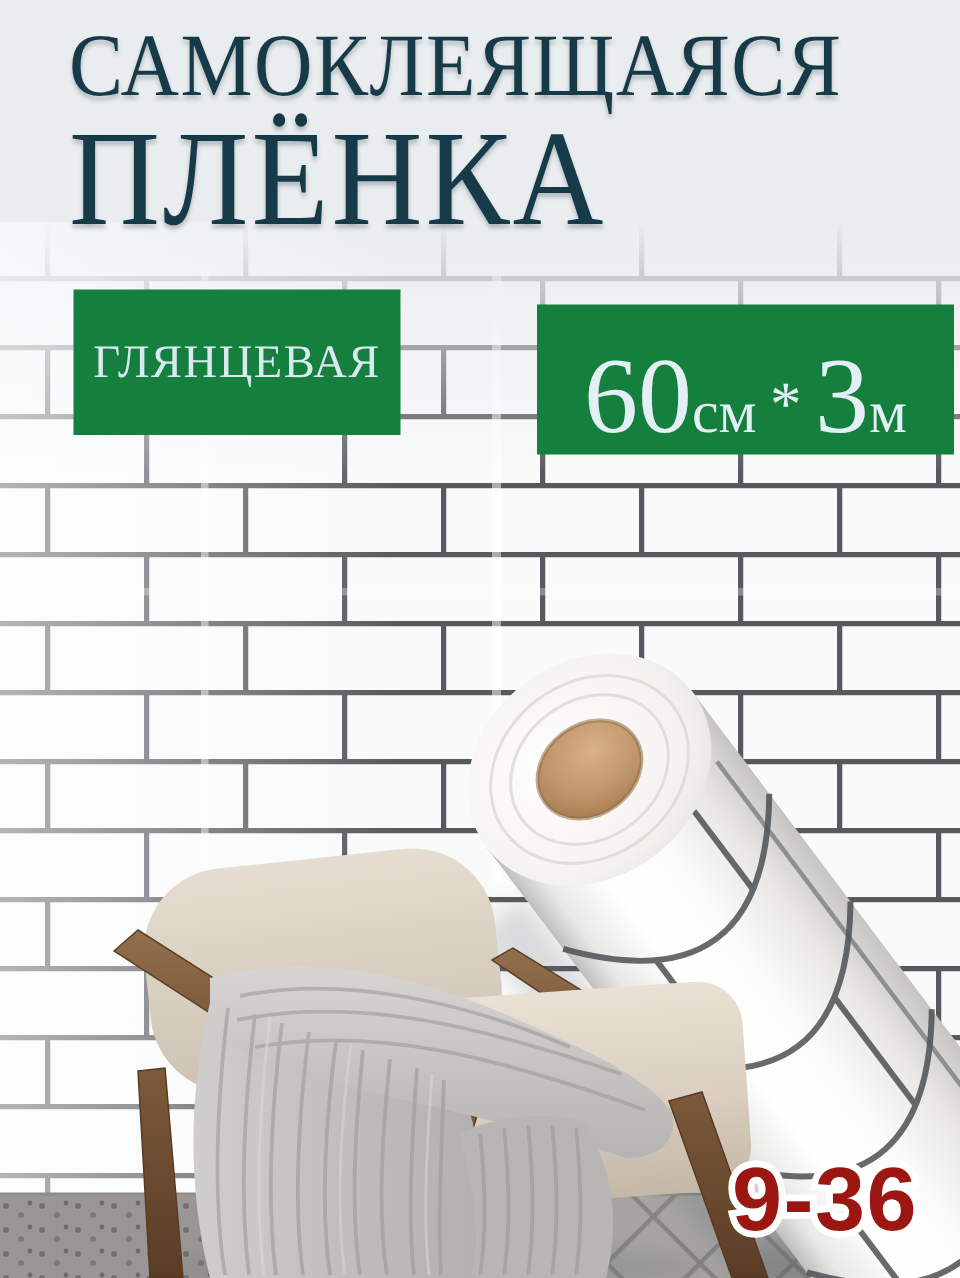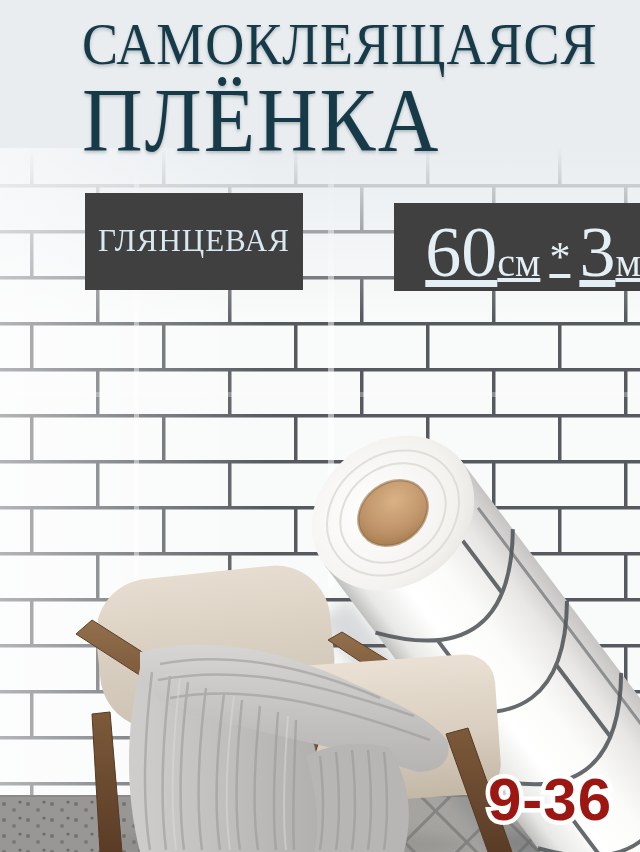--- a/index.html
+++ b/index.html
@@ -2,36 +2,36 @@
 <html><head>
 <meta charset="utf-8">
 <style>
   html,body{margin:0;padding:0;background:#dfe3e6;}
   .canvas{
     position:relative;width:640px;height:852px;overflow:hidden;
     background:#e9edf0;
     font-family:"Liberation Serif","DejaVu Serif",serif;
   }
   .photo{position:absolute;left:0;top:0;width:640px;height:852px;z-index:0;}
-  .overlay{position:absolute;z-index:2;margin-left:36px;}
+  .overlay{position:absolute;z-index:2;}
   
   .title{left:46px;top:14px;color:#173a49;text-shadow:0 2px 3px rgba(10,30,40,.25);}
   .title .l1{font-size:54px;letter-spacing:1px;line-height:1.02;transform:scaleY(1.10);transform-origin:top left;}
   .title .l2{font-size:84px;letter-spacing:2px;line-height:1.0;margin-top:6px;transform:scaleY(1.08);transform-origin:top left;}
   
-  .badge{background:#404040;color:#d8e9f1;}
+  .badge{background:#15803d;color:#d8e9f1;}
   .badge-finish{
     left:49px;top:193px;width:218px;height:97px;
     display:flex;flex-direction:column;justify-content:center;align-items:center;
     font-size:31px;letter-spacing:1px;line-height:1.32;
   }
   .badge-size{
     left:358px;top:203px;width:278px;height:88px;
     display:flex;justify-content:center;align-items:baseline;
-    padding-top:0;color:#e3eff5;text-decoration:underline;
+    padding-top:12px;color:#e3eff5;
   }
   .badge-size .inner{display:flex;align-items:baseline;margin-top:13px;}
   .badge-size .num{font-size:72px;line-height:1;}
   .badge-size .unit{font-size:40px;line-height:1;}
   .badge-size .sep{font-size:42px;line-height:1;margin:0 9px;position:relative;top:-5px;}
 </style>
 </head>
 <body>
 
 <div class="canvas">

